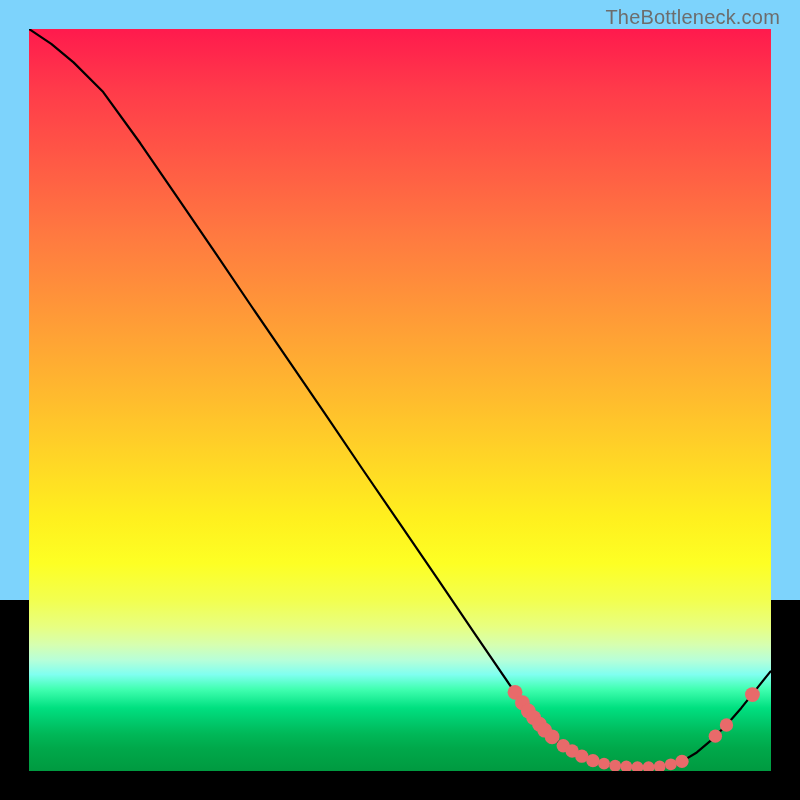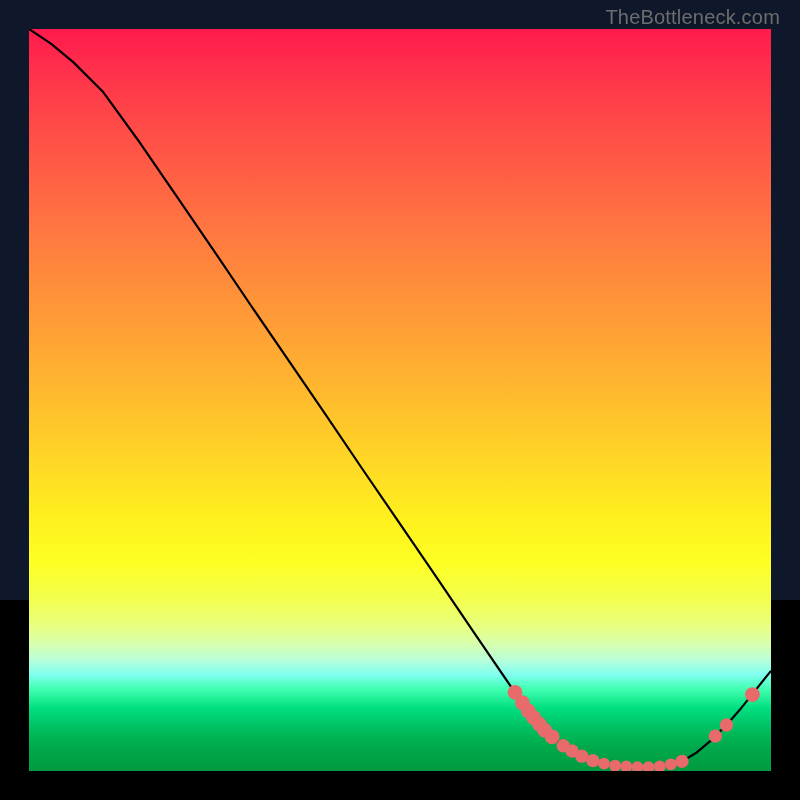--- a/index.html
+++ b/index.html
@@ -1,21 +1,21 @@
 <!DOCTYPE html>
 <html><head>
 <meta charset="utf-8">
 <style>
   * { margin: 0; padding: 0; box-sizing: border-box; }
   html, body { width: 800px; height: 800px; background: #000; overflow: hidden; }
   .container {
     position: relative;
     width: 800px;
     height: 600px;
-    background: #0f172a;
+    background: #7dd3fc;
   }
   .attribution {
     position: absolute;
     top: 6px;
     right: 20px;
     font-family: Arial, Helvetica, sans-serif;
     font-size: 20px;
     color: #6d6d6d;
     font-weight: 500;
     letter-spacing: 0.2px;

